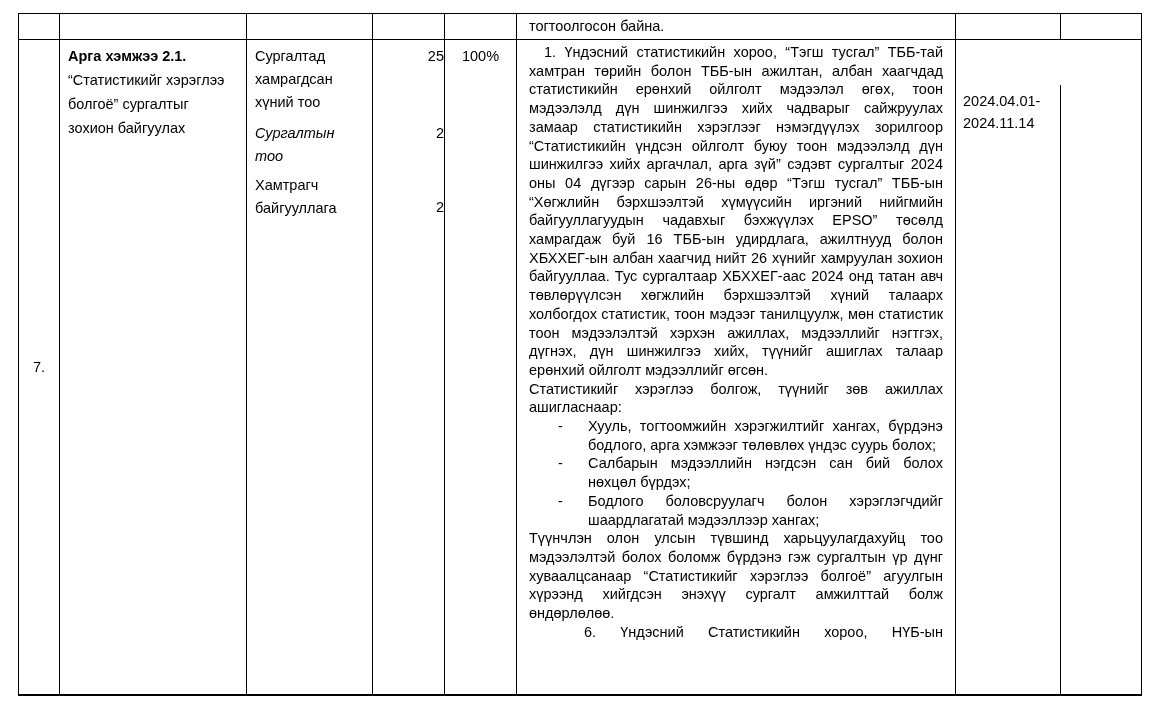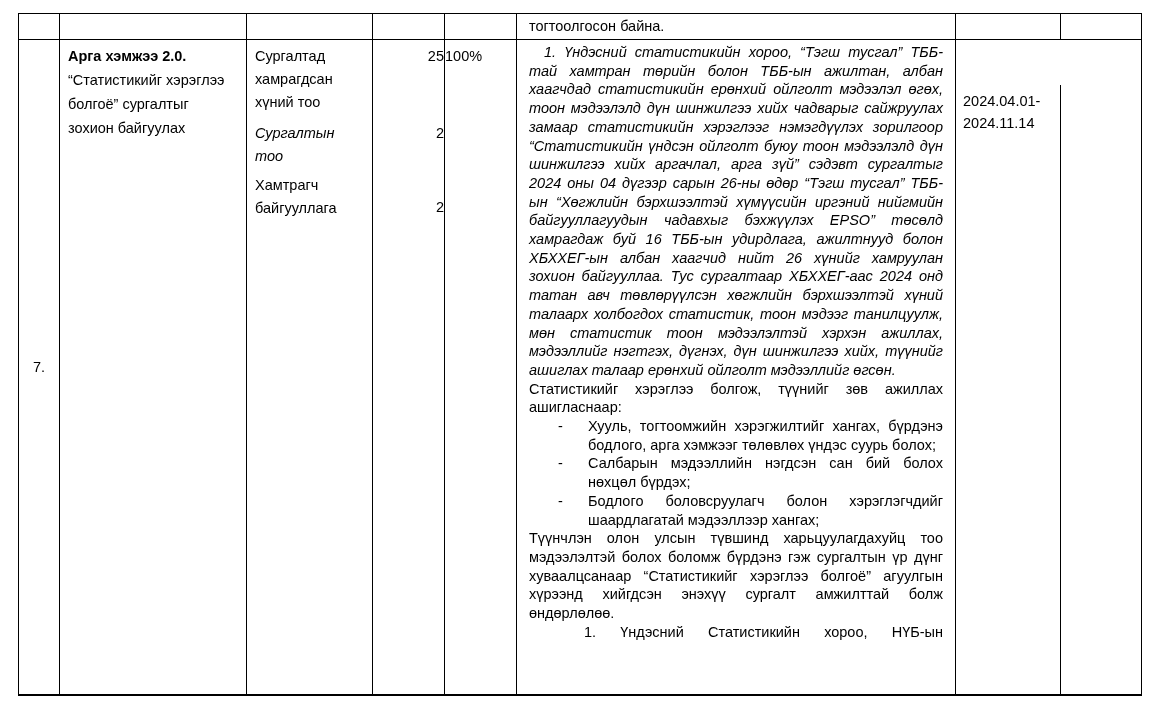--- a/index.html
+++ b/index.html
@@ -47,26 +47,26 @@
   .inds { padding: 5px 8px 0 8px; line-height: 23px; }
   .inds .ind-2 { margin-top: 8px; font-style: italic; }
   .inds .ind-3 { margin-top: 6px; }
 
   
   .vals { padding: 5px 0 0 0; text-align: right; line-height: 23px; }
   .vals .val-2 { margin-top: 54px; }
   .vals .val-3 { margin-top: 51px; }
 
   
-  .perf { padding-top: 5px; text-align: left; line-height: 23px; }
+  .perf { padding-top: 5px; text-align: center; line-height: 23px; }
 
   
   .desc { padding: 3px 12px 0 12px; line-height: 18.7px; }
   .desc p { text-align: justify; }
-  .p-indent { text-indent: 15px; font-style: italic; }
+  .p-indent { text-indent: 15px; }
   .p-num2 { text-indent: 55px; text-align-last: justify; }
   .blist .bitem {
     position: relative;
     padding-left: 59px;
     text-align: justify;
   }
   .blist .dash { position: absolute; left: 29px; top: 0; }
 
   
   .period { padding: 5px 6px 0 7px; line-height: 22px; margin-top: 45px; }
@@ -85,21 +85,21 @@
     <span>тогтоолгосон байна.</span>
   </div>
   <div class="cell"></div>
   <div class="cell last-col"></div>
 
   <div class="cell last-row numcell">
     <span>7.</span>
   </div>
 
   <div class="cell last-row activity">
-    <span class="bold">Арга хэмжээ 2.0.</span>
+    <span class="bold">Арга хэмжээ 2.1.</span>
     <span>“Статистикийг хэрэглээ болгоё” сургалтыг зохион байгуулах</span>
   </div>
 
   <div class="cell last-row inds">
     <p class="ind-1">Сургалтад хамрагдсан хүний тоо</p>
     <p class="ind-2">Сургалтын тоо</p>
     <p class="ind-3">Хамтрагч байгууллага</p>
   </div>
 
   <div class="cell last-row vals">
@@ -123,21 +123,21 @@
       <div class="bitem">
         <span class="dash">-</span>
         <span>Салбарын мэдээллийн нэгдсэн сан бий болох нөхцөл бүрдэх;</span>
       </div>
       <div class="bitem">
         <span class="dash">-</span>
         <span>Бодлого боловсруулагч болон хэрэглэгчдийг шаардлагатай  мэдээллээр хангах;</span>
       </div>
     </div>
     <p>Түүнчлэн олон улсын түвшинд харьцуулагдахуйц тоо мэдээлэлтэй болох боломж бүрдэнэ гэж сургалтын үр дүнг хуваалцсанаар “Статистикийг хэрэглээ болгоё” агуулгын хүрээнд хийгдсэн энэхүү сургалт амжилттай болж өндөрлөлөө.</p>
-    <p class="p-num2">1. Үндэсний Статистикийн хороо, НҮБ-ын</p>
+    <p class="p-num2">6. Үндэсний Статистикийн хороо, НҮБ-ын</p>
   </div>
 
   <div class="cell last-row period">
     <div>2024.04.01-</div>
     <div>2024.11.14</div>
   </div>
 
   <div class="cell last-row last-col"></div>
 
 </div>

